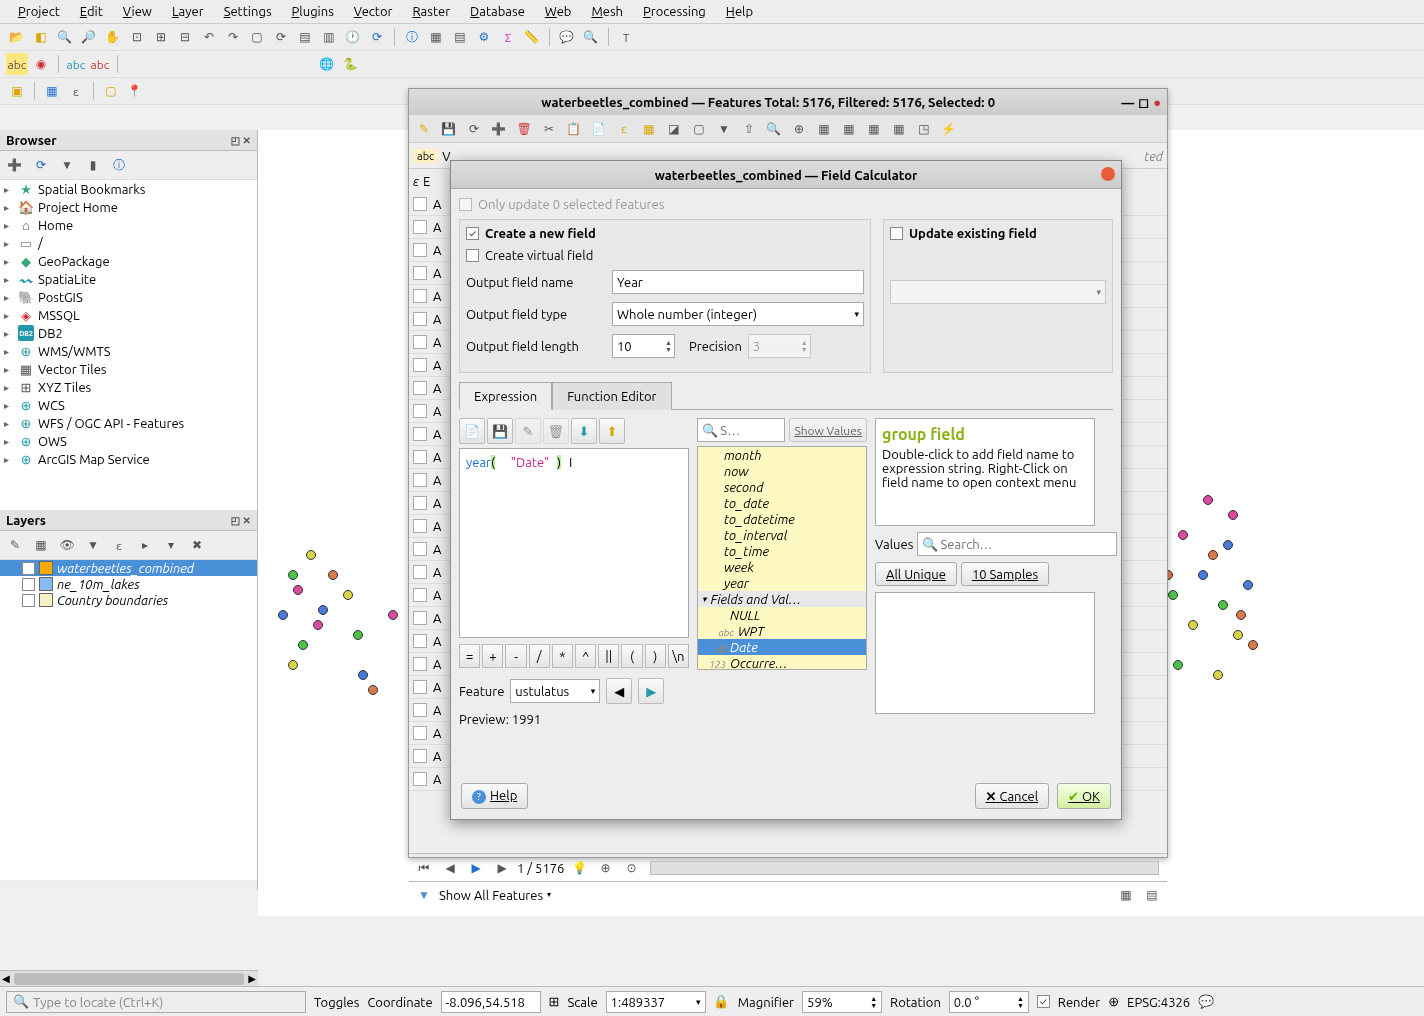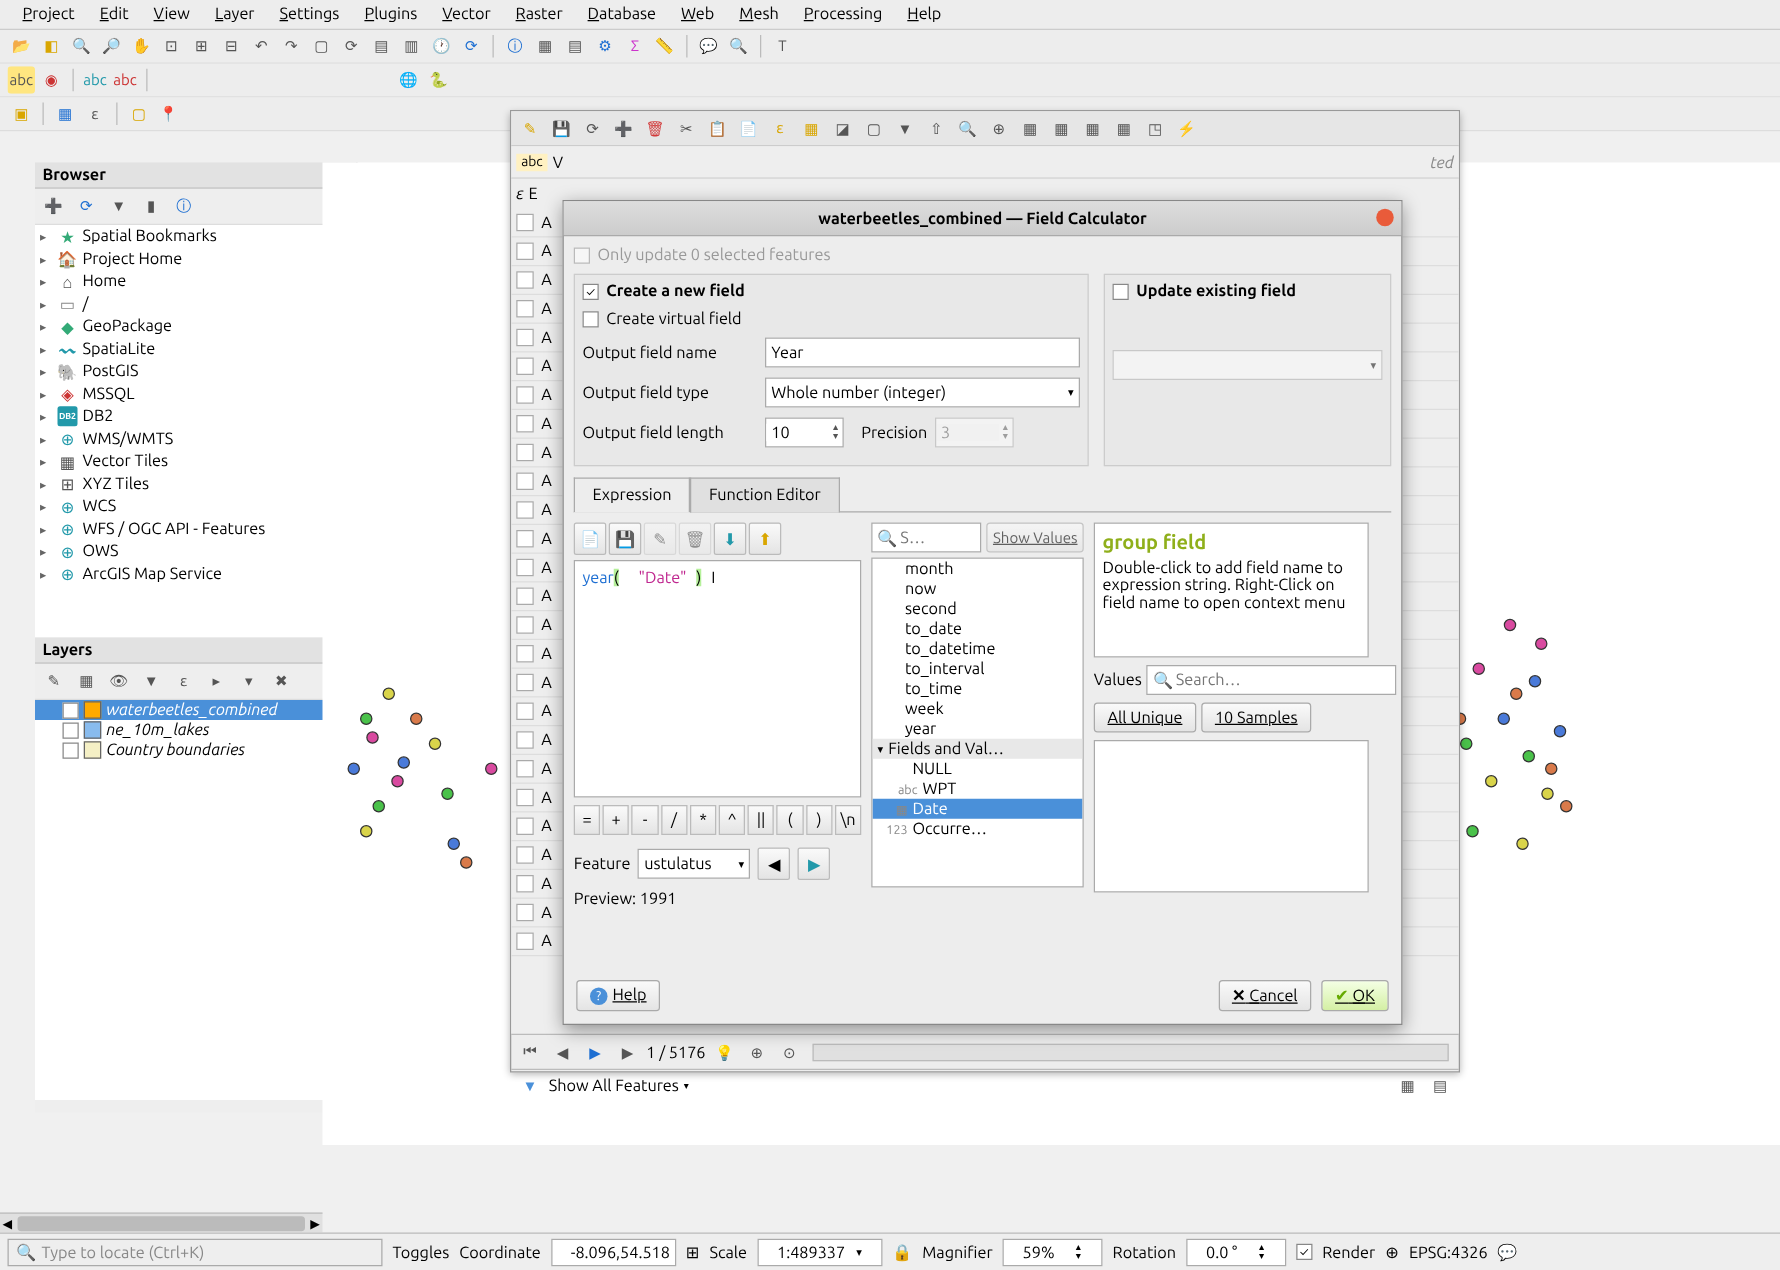--- a/index.html
+++ b/index.html
@@ -13,21 +13,21 @@
 
 .toolbar-row { display: flex; background: #ededed; padding: 2px 6px; gap: 2px; border-bottom: 1px solid #ddd; align-items: center; flex-wrap: wrap; }
 .tb-btn { width: 22px; height: 22px; display: inline-flex; justify-content: center; align-items: center; border: 1px solid transparent; border-radius: 3px; font-size: 12px; color: #555; }
 .tb-sep { width: 1px; height: 18px; background: #bbb; margin: 0 4px; }
 .tb-btn.hl { background: #fff1c2; }
 .tb-btn.y { color: #d9a600; }
 .tb-btn.b { color: #1e6fd2; }
 .tb-btn.r { color: #d23a3a; }
 
 
-.left-col { position: absolute; left: 0; top: 130px; width: 258px; height: 760px; background: #eee; border-right: 1px solid #bbb; margin-left: 28px; }
+.left-col { position: absolute; left: 0; top: 130px; width: 258px; height: 760px; background: #eee; border-right: 1px solid #bbb; }
 .panel-title { background: #e2e2e2; border-bottom: 1px solid #bbb; padding: 3px 6px; font-weight: bold; display: flex; justify-content: space-between; align-items: center; }
 .panel-title .ctrls { display: flex; gap: 2px; font-size: 10px; color: #555; }
 .panel-tools { background: #eee; padding: 3px 4px; display: flex; gap: 4px; align-items: center; border-bottom: 1px solid #ddd;}
 .tree { background: #fff; overflow-y: auto; }
 .tree-item { display: flex; align-items: center; gap: 4px; padding: 1px 4px; white-space: nowrap; }
 .tree-item .exp { width: 10px; font-size: 10px; color: #666; display: inline-block; }
 .tree-item .icn { width: 16px; height: 16px; display: inline-flex; justify-content: center; align-items: center; }
 .layers-tree .row { display: flex; align-items: center; gap: 4px; padding: 1px 4px; }
 .layers-tree .row.sel { background: #4a90d9; color: #fff; }
 .chk { width: 13px; height: 13px; border: 1px solid #888; display: inline-flex; justify-content: center; align-items: center; font-size: 10px; background: #fff; }
@@ -65,42 +65,42 @@
 .expr-area { display: flex; gap: 8px; margin-top: 8px; }
 .expr-col1 { width: 230px; }
 .expr-toolbar { display: flex; gap: 2px; margin-bottom: 4px; }
 .sq-btn { width: 26px; height: 26px; border: 1px solid #bbb; background: linear-gradient(#fafafa,#e4e4e4); display: inline-flex; justify-content: center; align-items: center; border-radius: 2px;}
 .expr-box { border: 1px solid #aaa; background: #fff; height: 190px; padding: 6px; font-family: monospace; font-size: 13px; }
 .op-row { display: flex; gap: 2px; margin-top: 6px; }
 .op-btn { width: 22px; height: 24px; border: 1px solid #bbb; background: linear-gradient(#fafafa,#e4e4e4); display: inline-flex; justify-content: center; align-items: center; font-size: 13px;}
 
 .func-col { width: 170px; }
 .func-search { display: flex; gap: 4px; margin-bottom: 4px; }
-.func-list { border: 1px solid #aaa; background: #ffffff; height: 264px; overflow-y: auto; font-size: 13px; }
+.func-list { border: 1px solid #aaa; background: #fef9c3; height: 224px; overflow-y: auto; font-size: 13px; font-style: italic; }
 .func-item { padding: 1px 4px 1px 26px; }
 .func-item.sel { background: #4a90d9; color: #fff; }
 .func-grp { padding: 1px 4px; font-weight: normal; display: flex; align-items: center; gap: 4px; background: #e8e8e8; }
 
 .help-col { width: 220px; }
 .help-box { border: 1px solid #aaa; background: #fff; height: 108px; padding: 6px; font-size: 13px; overflow: hidden;}
 .help-box h3 { color: #8faf1b; font-size: 16px; margin-bottom: 4px; font-weight: bold;}
 .val-row { display: flex; gap: 4px; align-items: center; margin-top: 6px;}
 .val-btns { display: flex; gap: 4px; margin-top: 6px; align-items: center; }
 .btn { border: 1px solid #aaa; background: linear-gradient(#fafafa,#e4e4e4); padding: 4px 10px; border-radius: 3px; text-decoration: underline; }
 .val-area { border: 1px solid #aaa; background: #fff; height: 122px; margin-top: 6px;}
 
 .dlg-btns { position: absolute; bottom: 10px; left: 10px; right: 10px; display: flex; justify-content: space-between; }
 .btn-grp { display: flex; gap: 8px; }
 .btn.help-b::before { content: "?"; display: inline-block; width: 14px; height: 14px; background: #4a90d9; color: #fff; border-radius: 50%; text-align: center; line-height: 14px; margin-right: 4px; font-size: 10px;}
 .btn.ok { background: linear-gradient(#f4ffe4,#d4f0a4); }
 
 
 .statusbar { position: absolute; bottom: 0; left: 0; right: 0; height: 30px; background: #eee; border-top: 1px solid #bbb; display: flex; align-items: center; gap: 8px; padding: 0 6px; font-size: 12px;}
 .locator { border: 1px solid #aaa; height: 22px; width: 300px; padding: 0 6px; color: #888; display: flex; align-items: center;}
-.st-field { border: 1px solid #aaa; height: 22px; padding: 0 15px; background: #fff; display: flex; align-items: center;}
+.st-field { border: 1px solid #aaa; height: 22px; padding: 0 4px; background: #fff; display: flex; align-items: center;}
 
 .scrollbar-h { position: absolute; left: 0; right: 0; bottom: 30px; height: 16px; background: #e0e0e0; border-top: 1px solid #bbb; display: flex; align-items: center;}
 .scrollbar-h .thumb { background: #bbb; height: 12px; border-radius: 3px;}
 </style>
 </head>
 <body>
 
 <div class="menubar" id="menubar">
     <span><u>P</u>roject</span>
     <span><u>E</u>dit</span>
@@ -328,20 +328,28 @@
     <div class="dot" style="left: 985px; top: 450px; background: rgb(74, 122, 217);"></div>
     <div class="dot" style="left: 990px; top: 510px; background: rgb(217, 122, 74);"></div>
     <div class="dot" style="left: 915px; top: 530px; background: rgb(74, 194, 74);"></div>
     <div class="dot" style="left: 945px; top: 365px; background: rgb(217, 74, 160);"></div>
     <div class="dot" style="left: 955px; top: 540px; background: rgb(217, 212, 74);"></div>
     <div class="dot" style="left: 965px; top: 410px; background: rgb(74, 122, 217);"></div>
     <div class="dot" style="left: 978px; top: 480px; background: rgb(217, 122, 74);"></div>
   </div>
 
 <div class="attr-win">
+  <div class="attr-title">
+    <span style="flex:1;text-align:center">waterbeetles_combined — Features Total: 5176, Filtered: 5176, Selected: 0</span>
+    <span style="display:flex;gap:4px">
+      <span>—</span>
+      <span>◻</span>
+      <span style="color:#c33">●</span>
+    </span>
+  </div>
   <div class="attr-tools">
     <span class="tb-btn y">✎</span>
     <span class="tb-btn">💾</span>
     <span class="tb-btn">⟳</span>
     <span class="tb-btn">➕</span>
     <span class="tb-btn r">🗑</span>
     <span class="tb-btn">✂</span>
     <span class="tb-btn">📋</span>
     <span class="tb-btn">📄</span>
     <span class="tb-btn y">ε</span>

